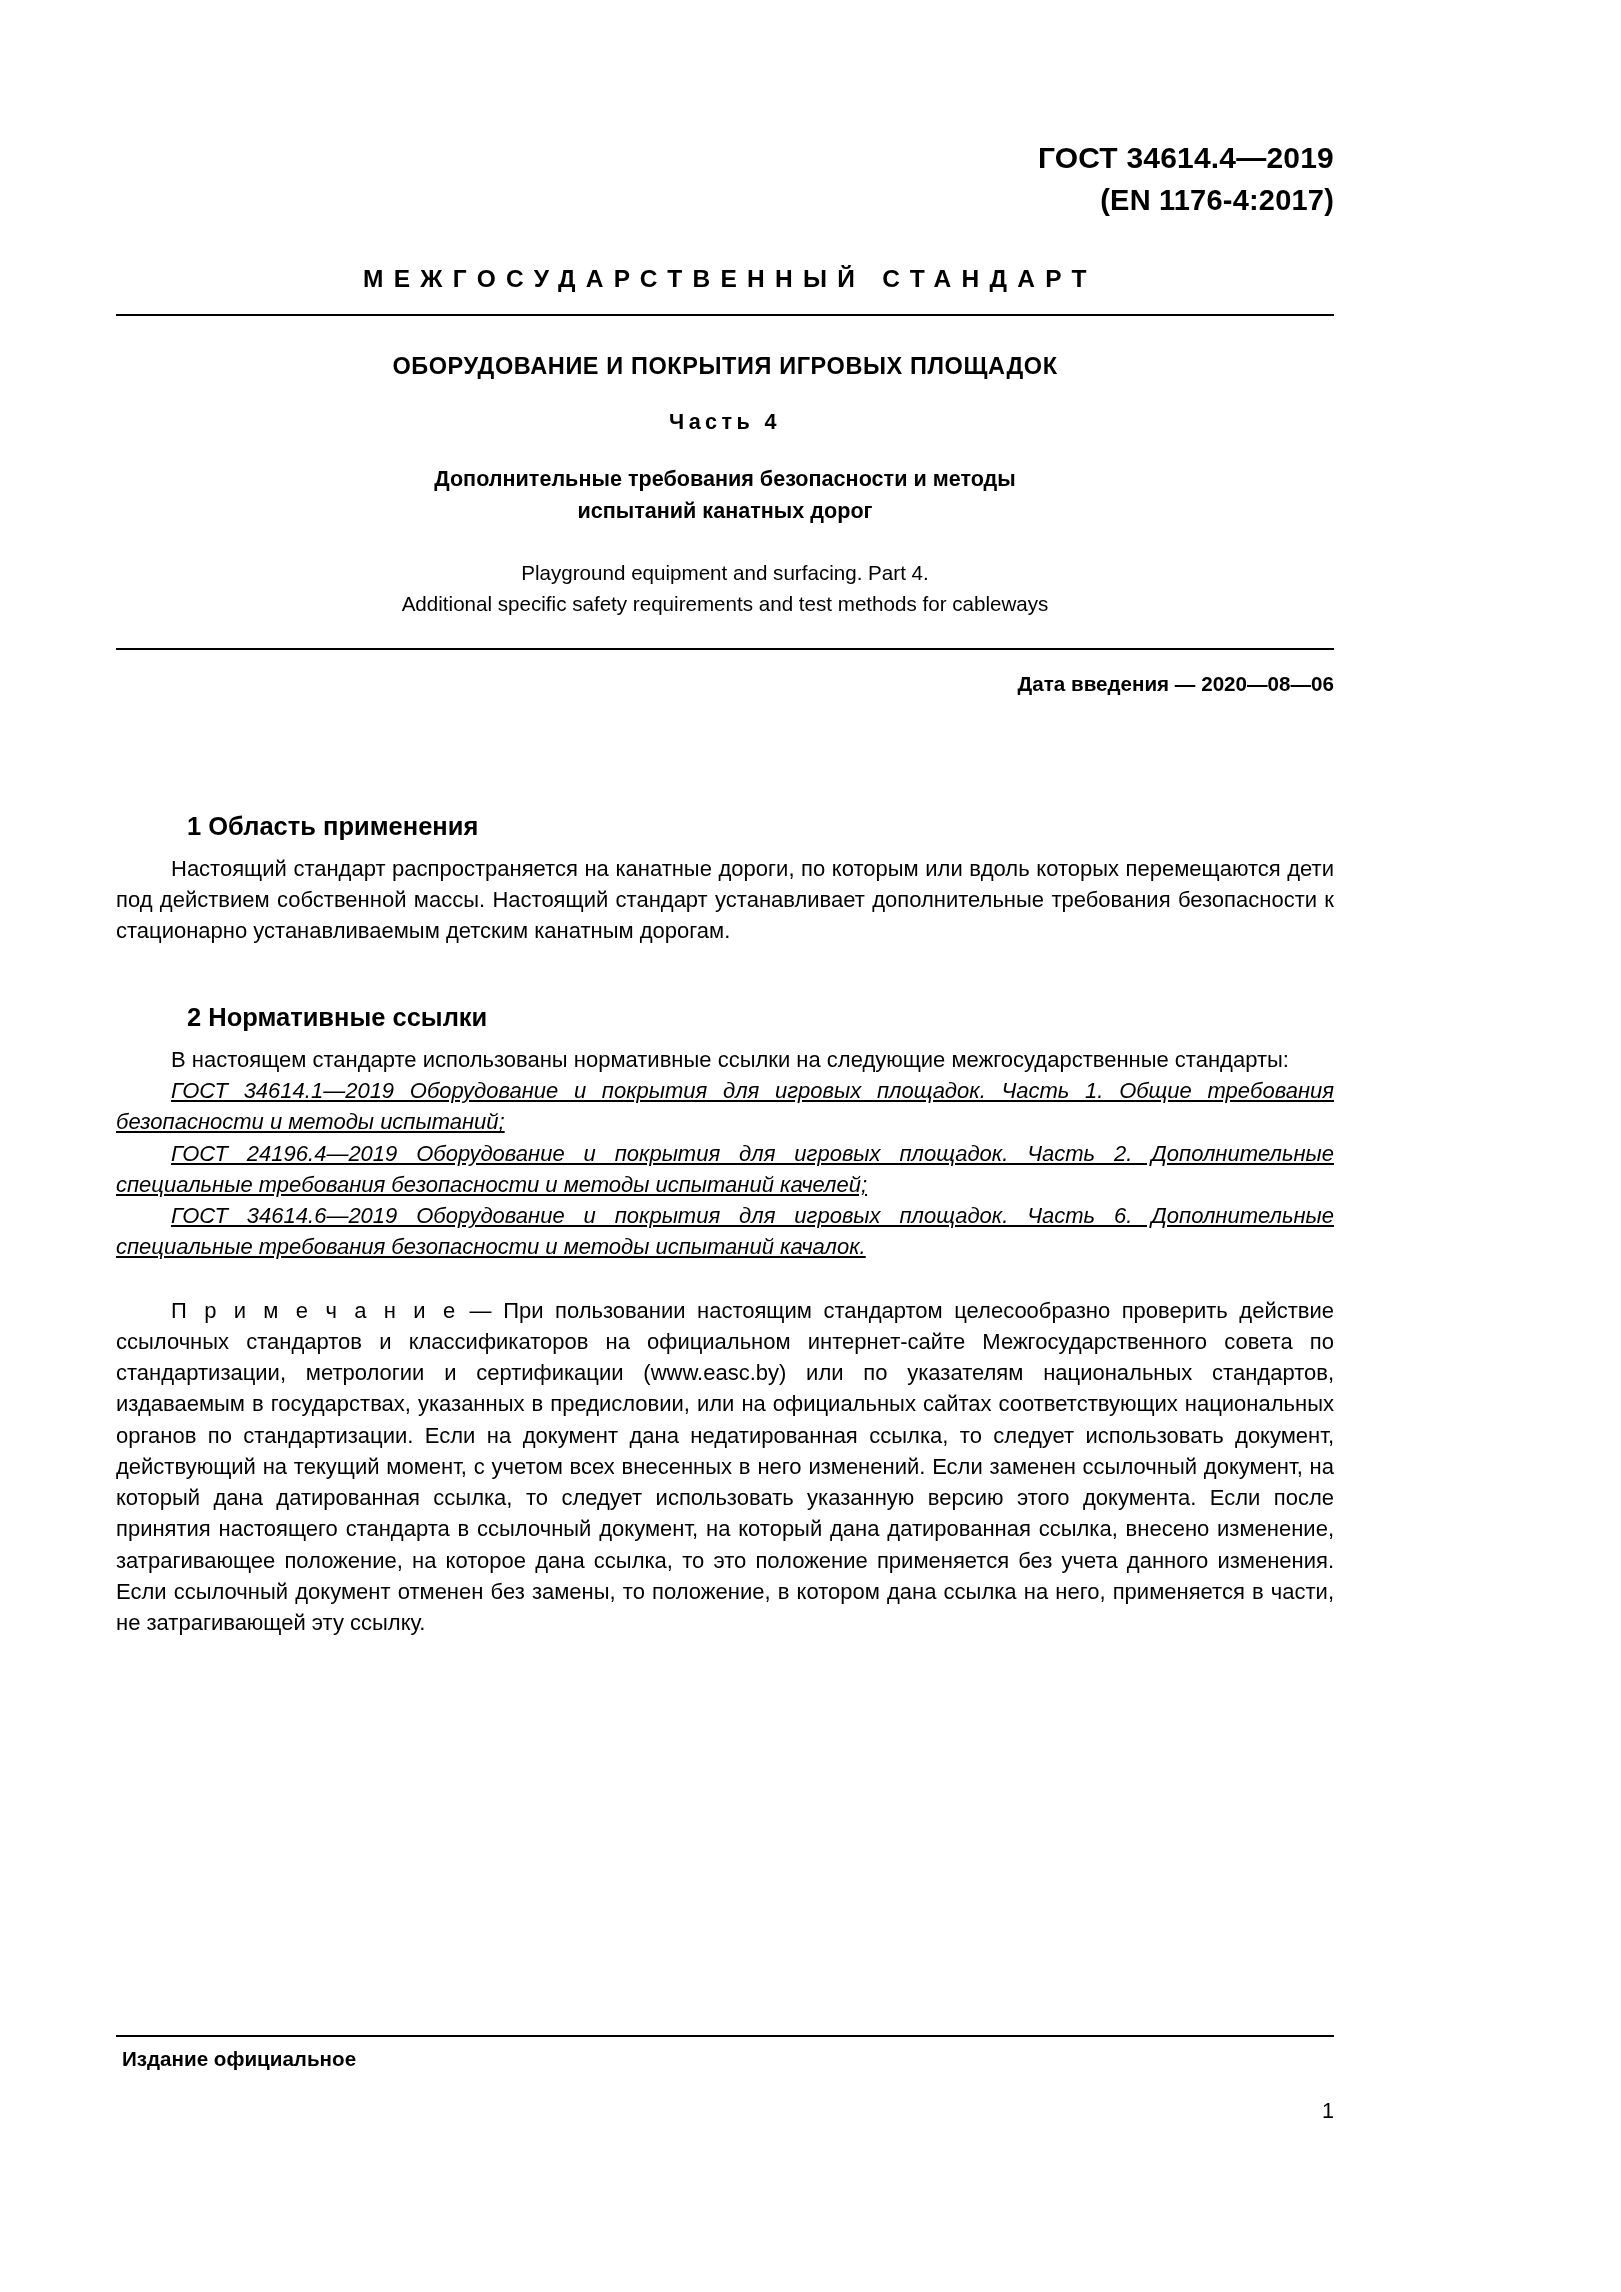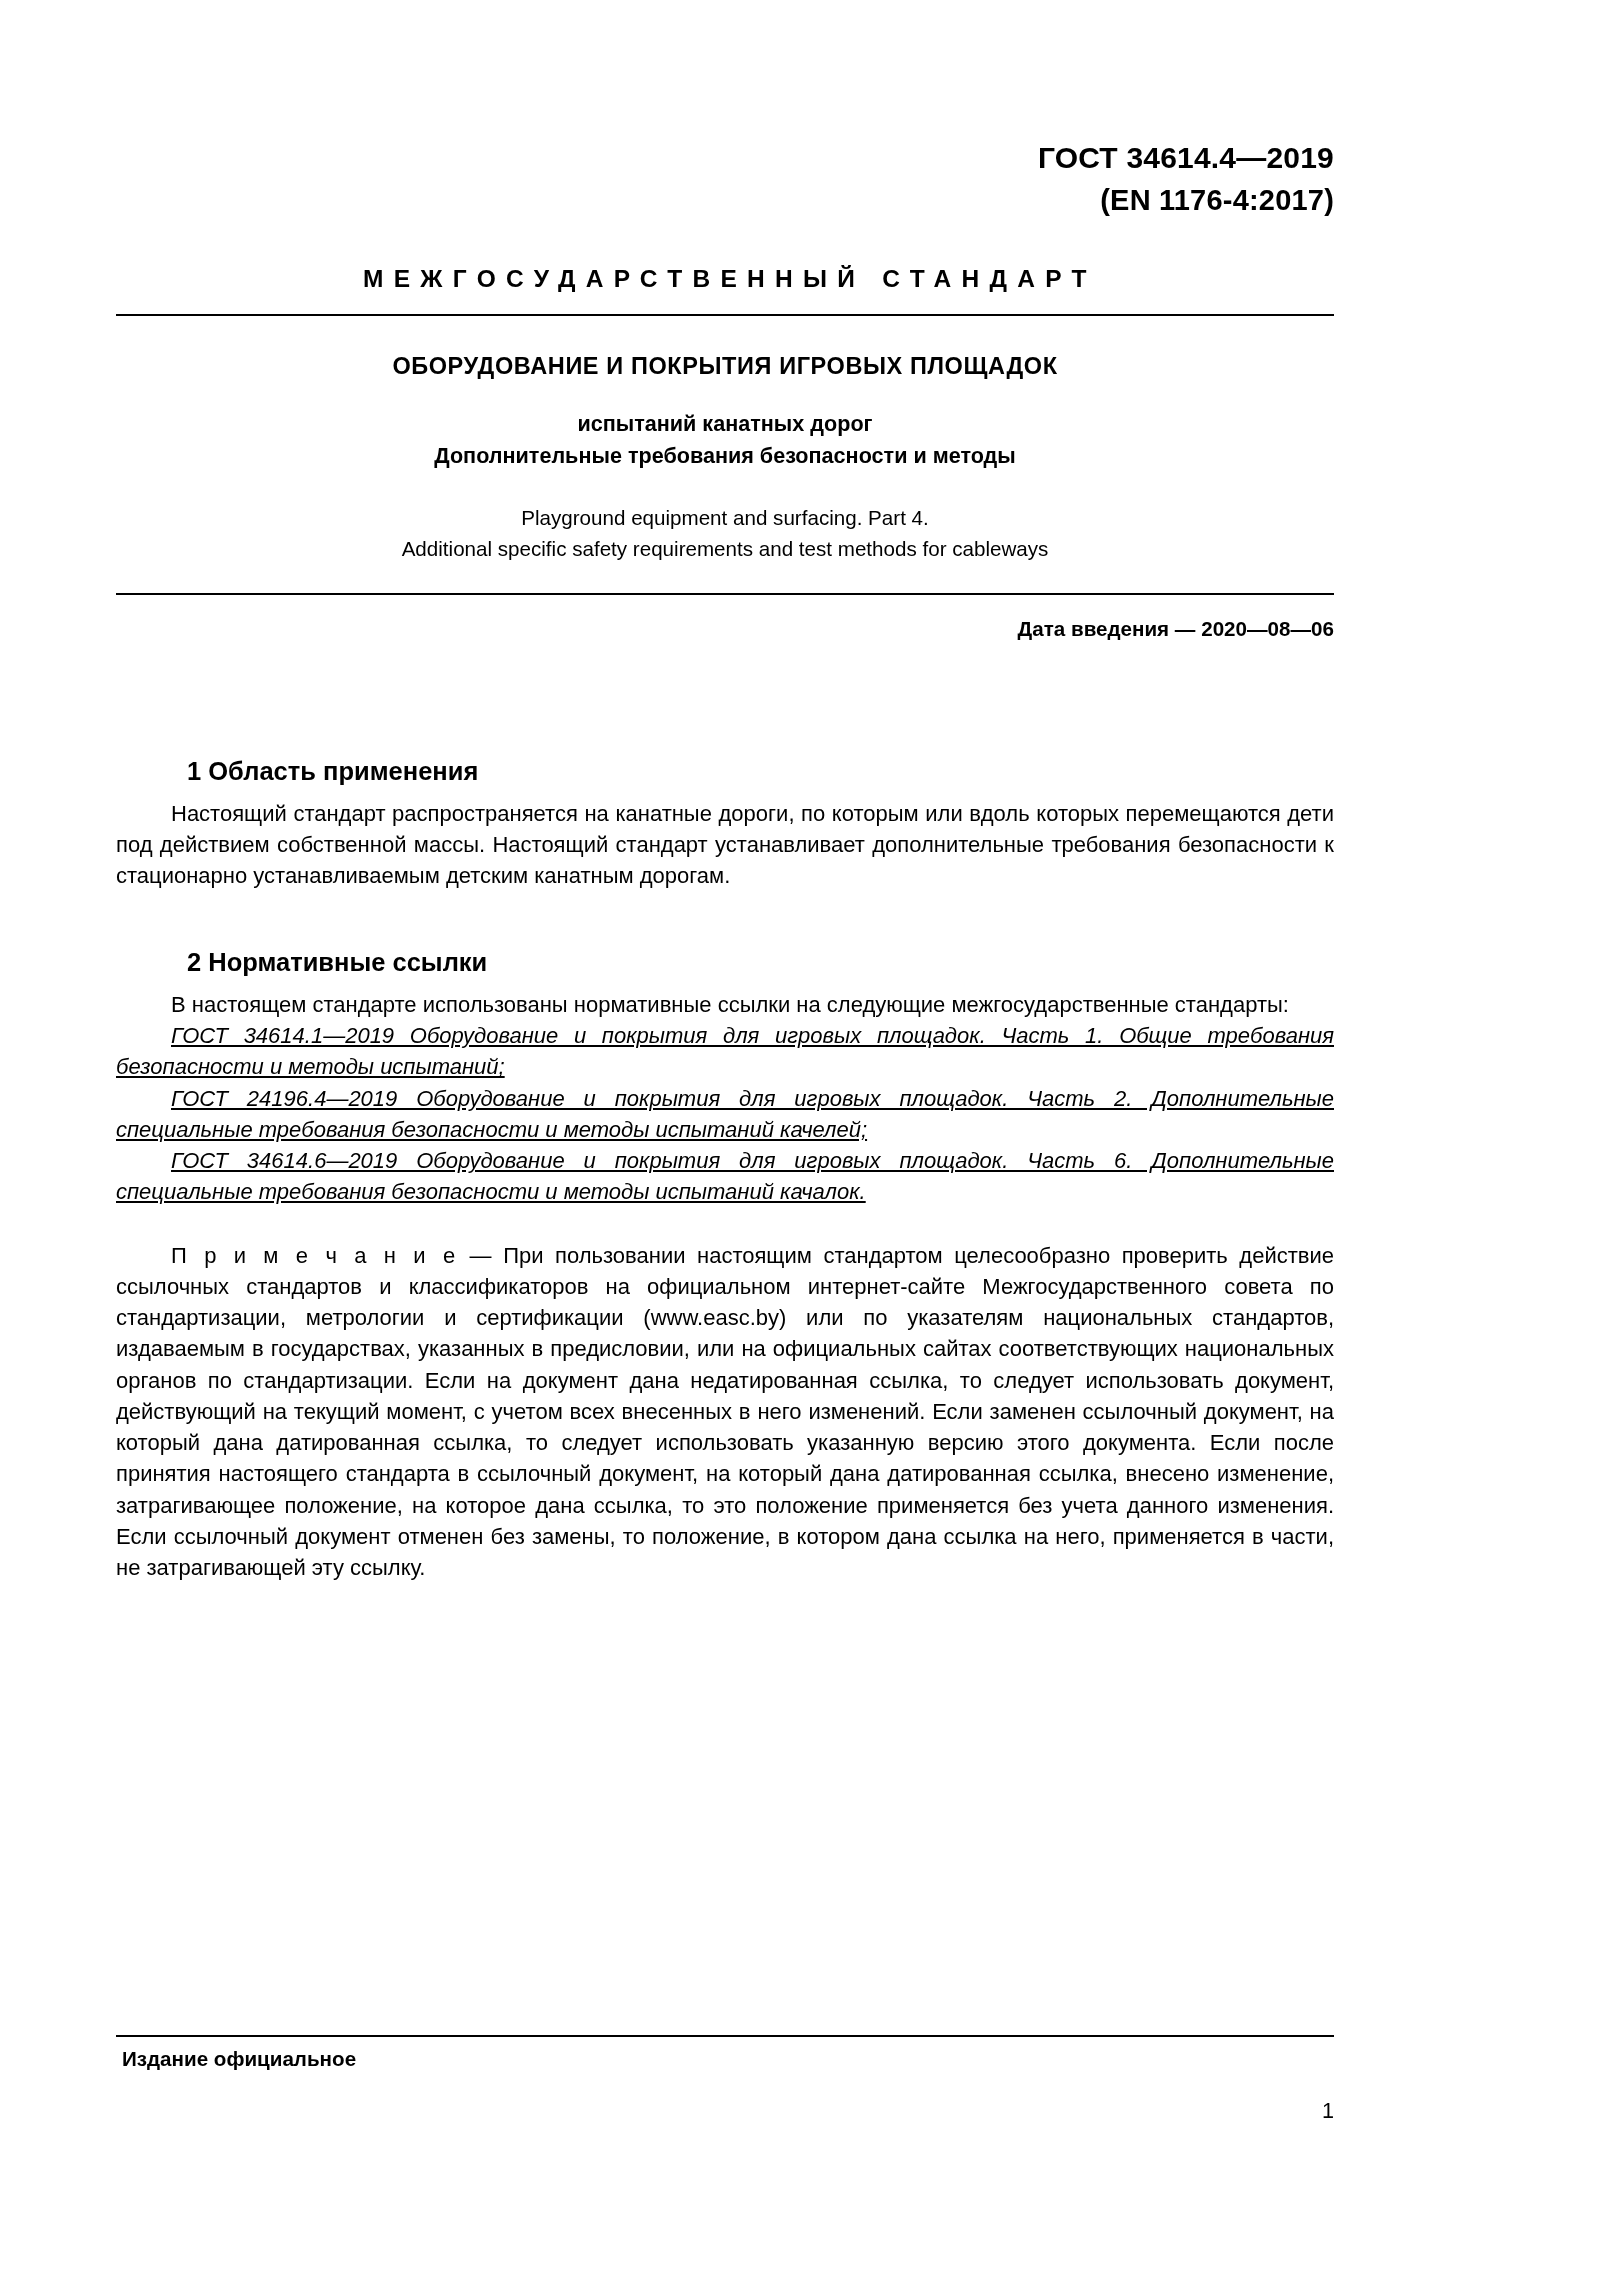--- a/index.html
+++ b/index.html
@@ -151,23 +151,24 @@
     <div>ГОСТ 34614.4—2019</div>
     <div class="doc-code-line2">(EN 1176-4:2017)</div>
   </div>
 
   <div class="std-type">МЕЖГОСУДАРСТВЕННЫЙ СТАНДАРТ</div>
 
   <hr class="rule-thick">
 
   <div class="title-block">
     <div class="title-main">ОБОРУДОВАНИЕ И ПОКРЫТИЯ ИГРОВЫХ ПЛОЩАДОК</div>
+    <div class="title-part">Часть 4</div>
     <div class="title-sub">
+      <div>Дополнительные требования безопасности и методы</div>
       <div>испытаний канатных дорог</div>
-      <div>Дополнительные требования безопасности и методы</div>
     </div>
     <div class="title-en">
       <div>Playground equipment and surfacing. Part 4.</div>
       <div>Additional specific safety requirements and test methods for cableways</div>
     </div>
   </div>
 
   <hr class="rule-thin">
 
   <div class="intro-date">Дата введения — 2020—08—06</div>

